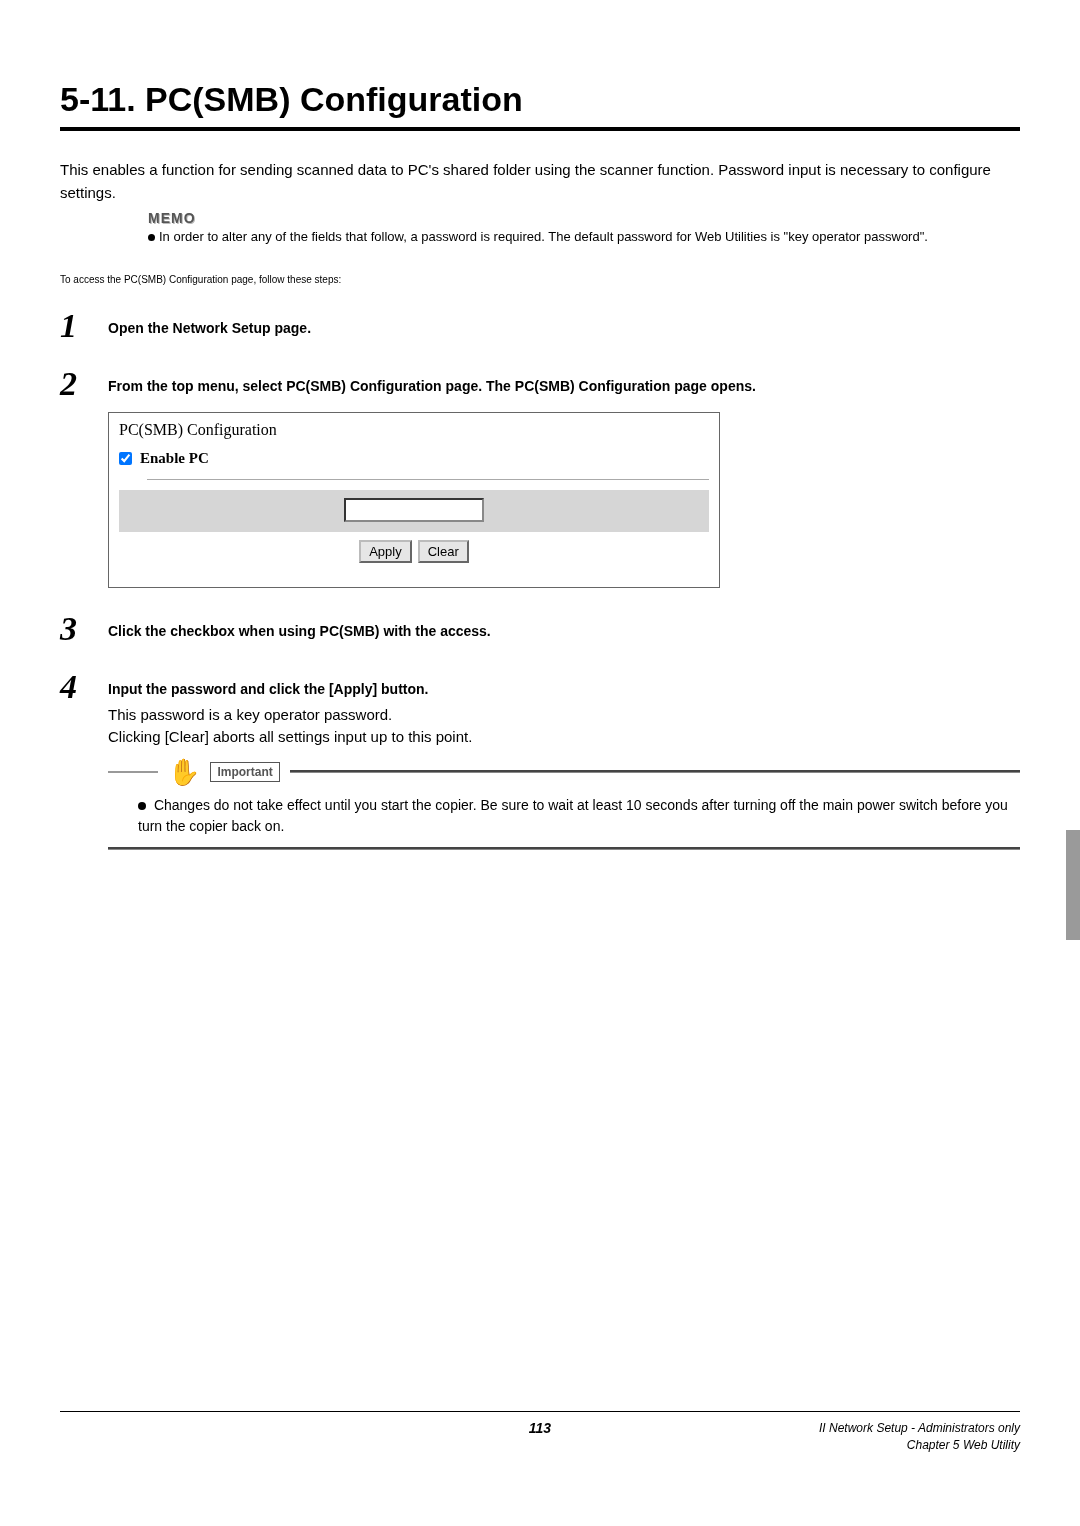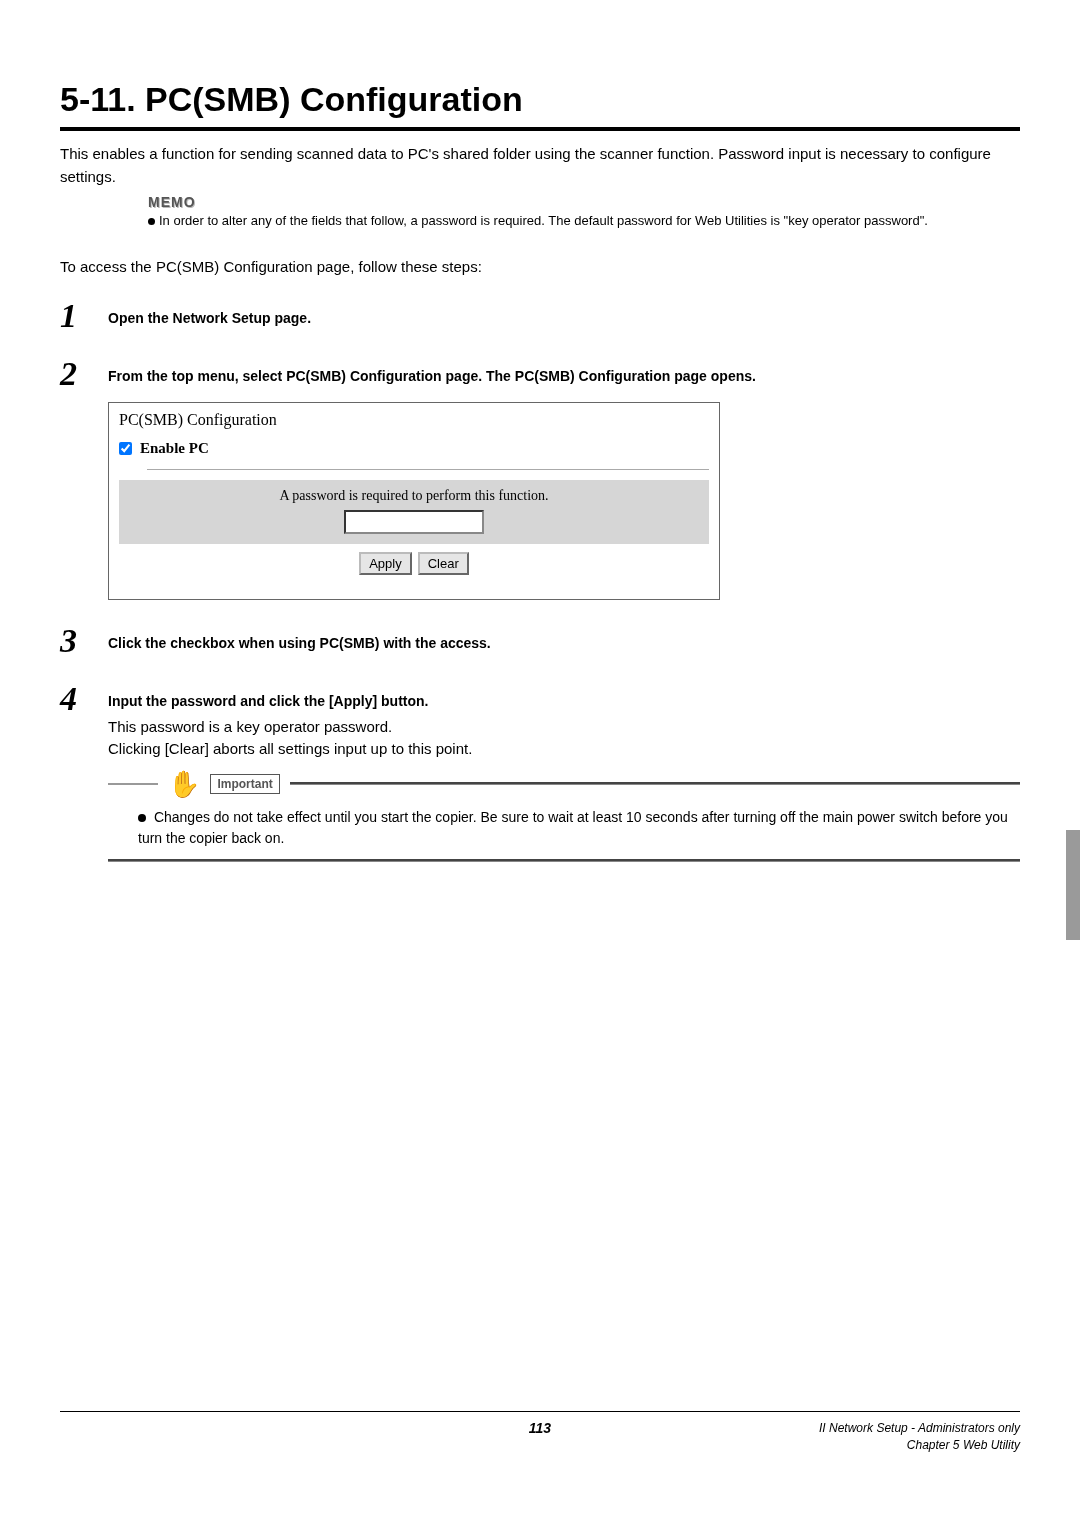--- a/index.html
+++ b/index.html
@@ -10,21 +10,21 @@
       background: #fff;
       padding: 80px 60px 40px 60px;
       position: relative;
       color: #000;
     }
     .page-title {
       font-size: 34px;
       font-weight: bold;
       padding-bottom: 8px;
       border-bottom: 4px solid #000;
-      margin-bottom: 12px;
+      margin-bottom: 28px;
     }
     .intro {
       font-size: 15px;
       line-height: 1.5;
       margin-bottom: 6px;
     }
     .memo-wrap {
       margin-left: 88px;
       margin-bottom: 28px;
     }
@@ -39,21 +39,21 @@
       font-size: 13px;
       line-height: 1.4;
       margin-top: 2px;
     }
     .memo-text .bullet {
       display: inline-block;
       width: 7px; height: 7px; border-radius: 50%;
       background: #000; vertical-align: middle; margin-right: 4px;
     }
     .access-line {
-      font-size: 15px;
+      font-size: 10px;
       margin-bottom: 24px;
     }
     .step {
       display: flex;
       align-items: flex-start;
       margin-bottom: 24px;
     }
     .step-num {
       font-family: "Times New Roman", serif;
       font-style: italic;
@@ -239,21 +239,20 @@
     <div class="bold" style="text-align: justify;">From the top menu, select PC(SMB) Configuration page. The PC(SMB) Configuration page opens.</div>
 
     <div class="screenshot-box">
       <div class="ss-title">PC(SMB) Configuration</div>
       <div class="ss-enable-row">
         <input type="checkbox" checked="" style="">
         <span class="ss-enable-label">Enable PC</span>
       </div>
       <div class="ss-sep"></div>
       <div class="ss-gray">
-        <div class="ss-gray-text">A password is required to perform this function.</div>
         <input class="ss-pw" type="password" style="">
       </div>
       <div class="ss-btns">
         <button class="ss-btn">Apply</button>
         <button class="ss-btn">Clear</button>
       </div>
     </div>
   </div>
 </div>
 

